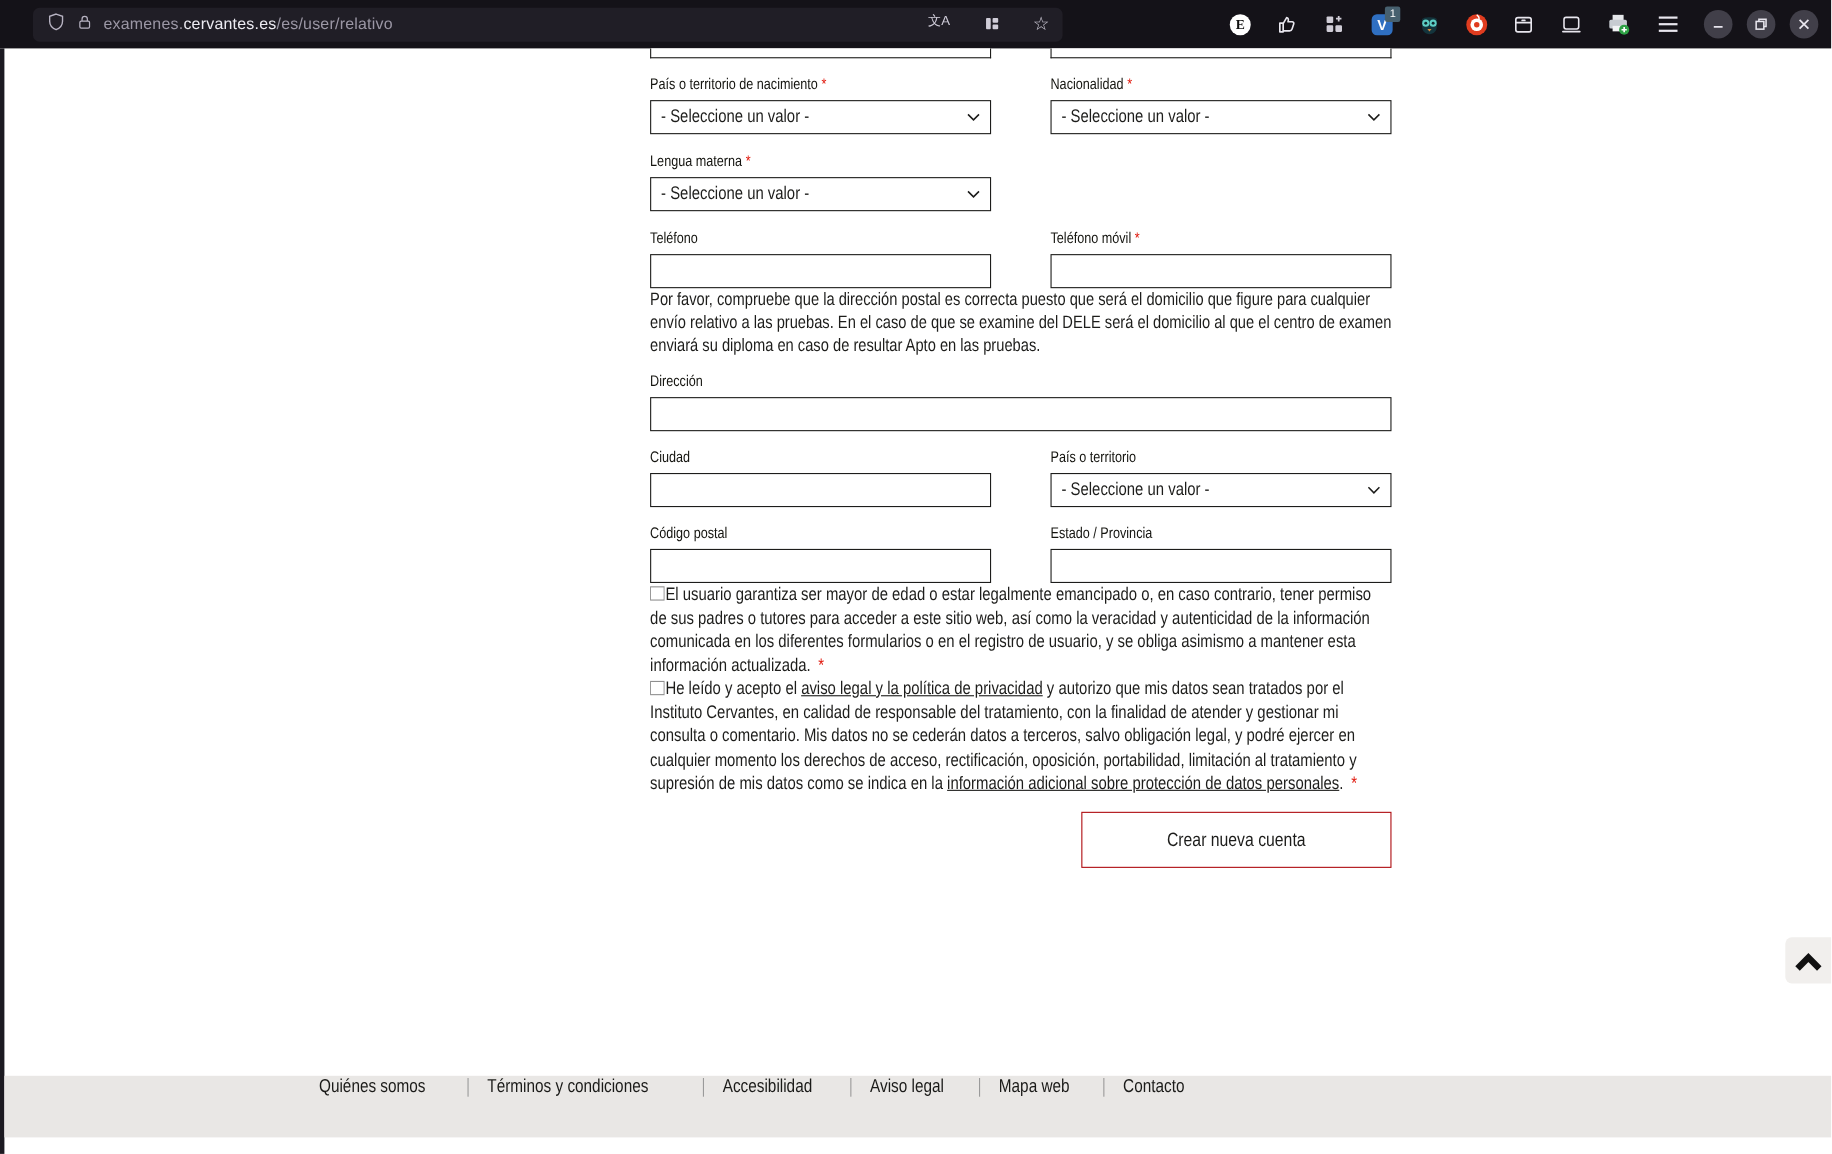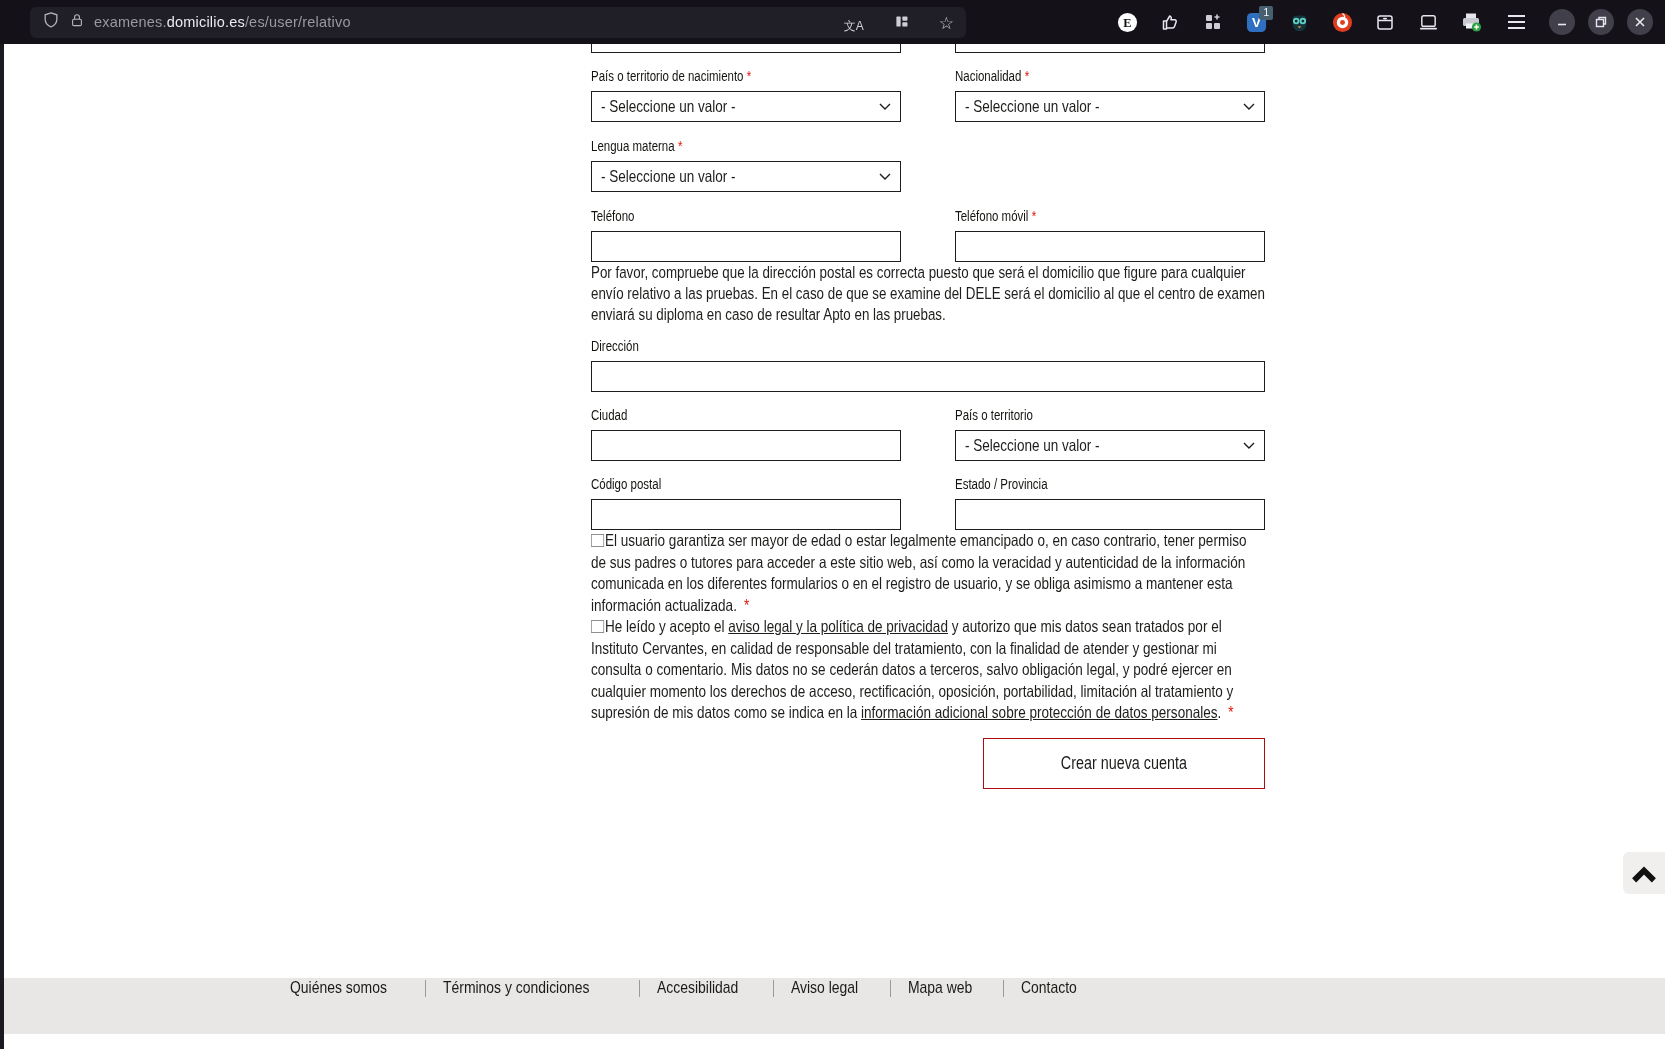--- a/index.html
+++ b/index.html
@@ -9,21 +9,21 @@
   .screen { position:relative; width:1665px; height:1049px; background:#fff; overflow:hidden; }
 
   
   .chrome { position:absolute; top:0; left:0; right:0; height:44px; background:#141218;
             display:flex; align-items:center; padding:0 12px; }
   .urlbar { margin-left:18px; width:955px; height:31px; background:#201e26; border-radius:6px;
             display:flex; align-items:center; padding:0 12px; gap:9px; cursor:text; }
   .urlbar svg { flex:0 0 auto; }
   .urltext { font-size:14.5px; color:#9b97a5; letter-spacing:.2px; white-space:nowrap; overflow:hidden; }
   .urltext .bright { color:#ecebf2; }
-  .urlbar-actions { margin-left:auto; display:flex; align-items:flex-end; gap:29px; }
+  .urlbar-actions { margin-left:auto; display:flex; align-items:flex-start; gap:29px; }
   .ub-ico { color:#cfccd8; font-size:12px; line-height:1; cursor:pointer; }
   .star { font-size:17px; }
 
   .ext-icons { display:flex; align-items:center; gap:21px; margin-left:150px; }
   .ext { position:relative; width:22px; height:22px; display:flex; align-items:center; justify-content:center; cursor:pointer; }
   .badge { position:absolute; top:-5px; right:-6px; background:#47606f; color:#fff; font-size:10px;
            line-height:1; padding:2px 4px; border-radius:2px; }
 
   .menu-btn { margin-left:26px; display:flex; flex-direction:column; gap:4px; cursor:pointer; }
   .menu-btn i { display:block; width:17px; height:2px; background:#e8e6ee; }
@@ -91,21 +91,21 @@
         <svg width="18" height="18" viewBox="0 0 20 20">
             <path d="M10 2l6.5 2.2v5c0 4.2-2.8 7-6.5 8.6C6.3 16.2 3.5 13.4 3.5 9.2v-5z" fill="none" stroke="#b7b3c2" stroke-width="1.4"></path>
           </svg>
       </span>
       <span>
         <svg width="16" height="16" viewBox="0 0 20 20">
             <rect x="4.5" y="9" width="11" height="8" rx="1.5" fill="none" stroke="#b7b3c2" stroke-width="1.4"></rect>
             <path d="M7 9V6.5a3 3 0 016 0V9" fill="none" stroke="#b7b3c2" stroke-width="1.4"></path>
           </svg>
       </span>
-      <span class="urltext"><span>examenes.</span><span class="bright">domicilio.es</span><span>/es/user/relativo</span></span>
+      <span class="urltext"><span>examenes.</span><span class="bright">cervantes.es</span><span>/es/user/relativo</span></span>
       <span class="urlbar-actions">
         <span class="ub-ico">文A</span>
         <span class="ub-ico">
           <svg width="17" height="17" viewBox="0 0 20 20">
               <rect x="4" y="4" width="5" height="12" rx="1" fill="#d0cdd8"></rect>
               <rect x="11" y="4" width="6" height="5" rx="1" fill="#d0cdd8"></rect>
               <rect x="11" y="11" width="6" height="5" rx="1" fill="#d0cdd8"></rect>
             </svg>
         </span>
         <span class="ub-ico star">☆</span>

